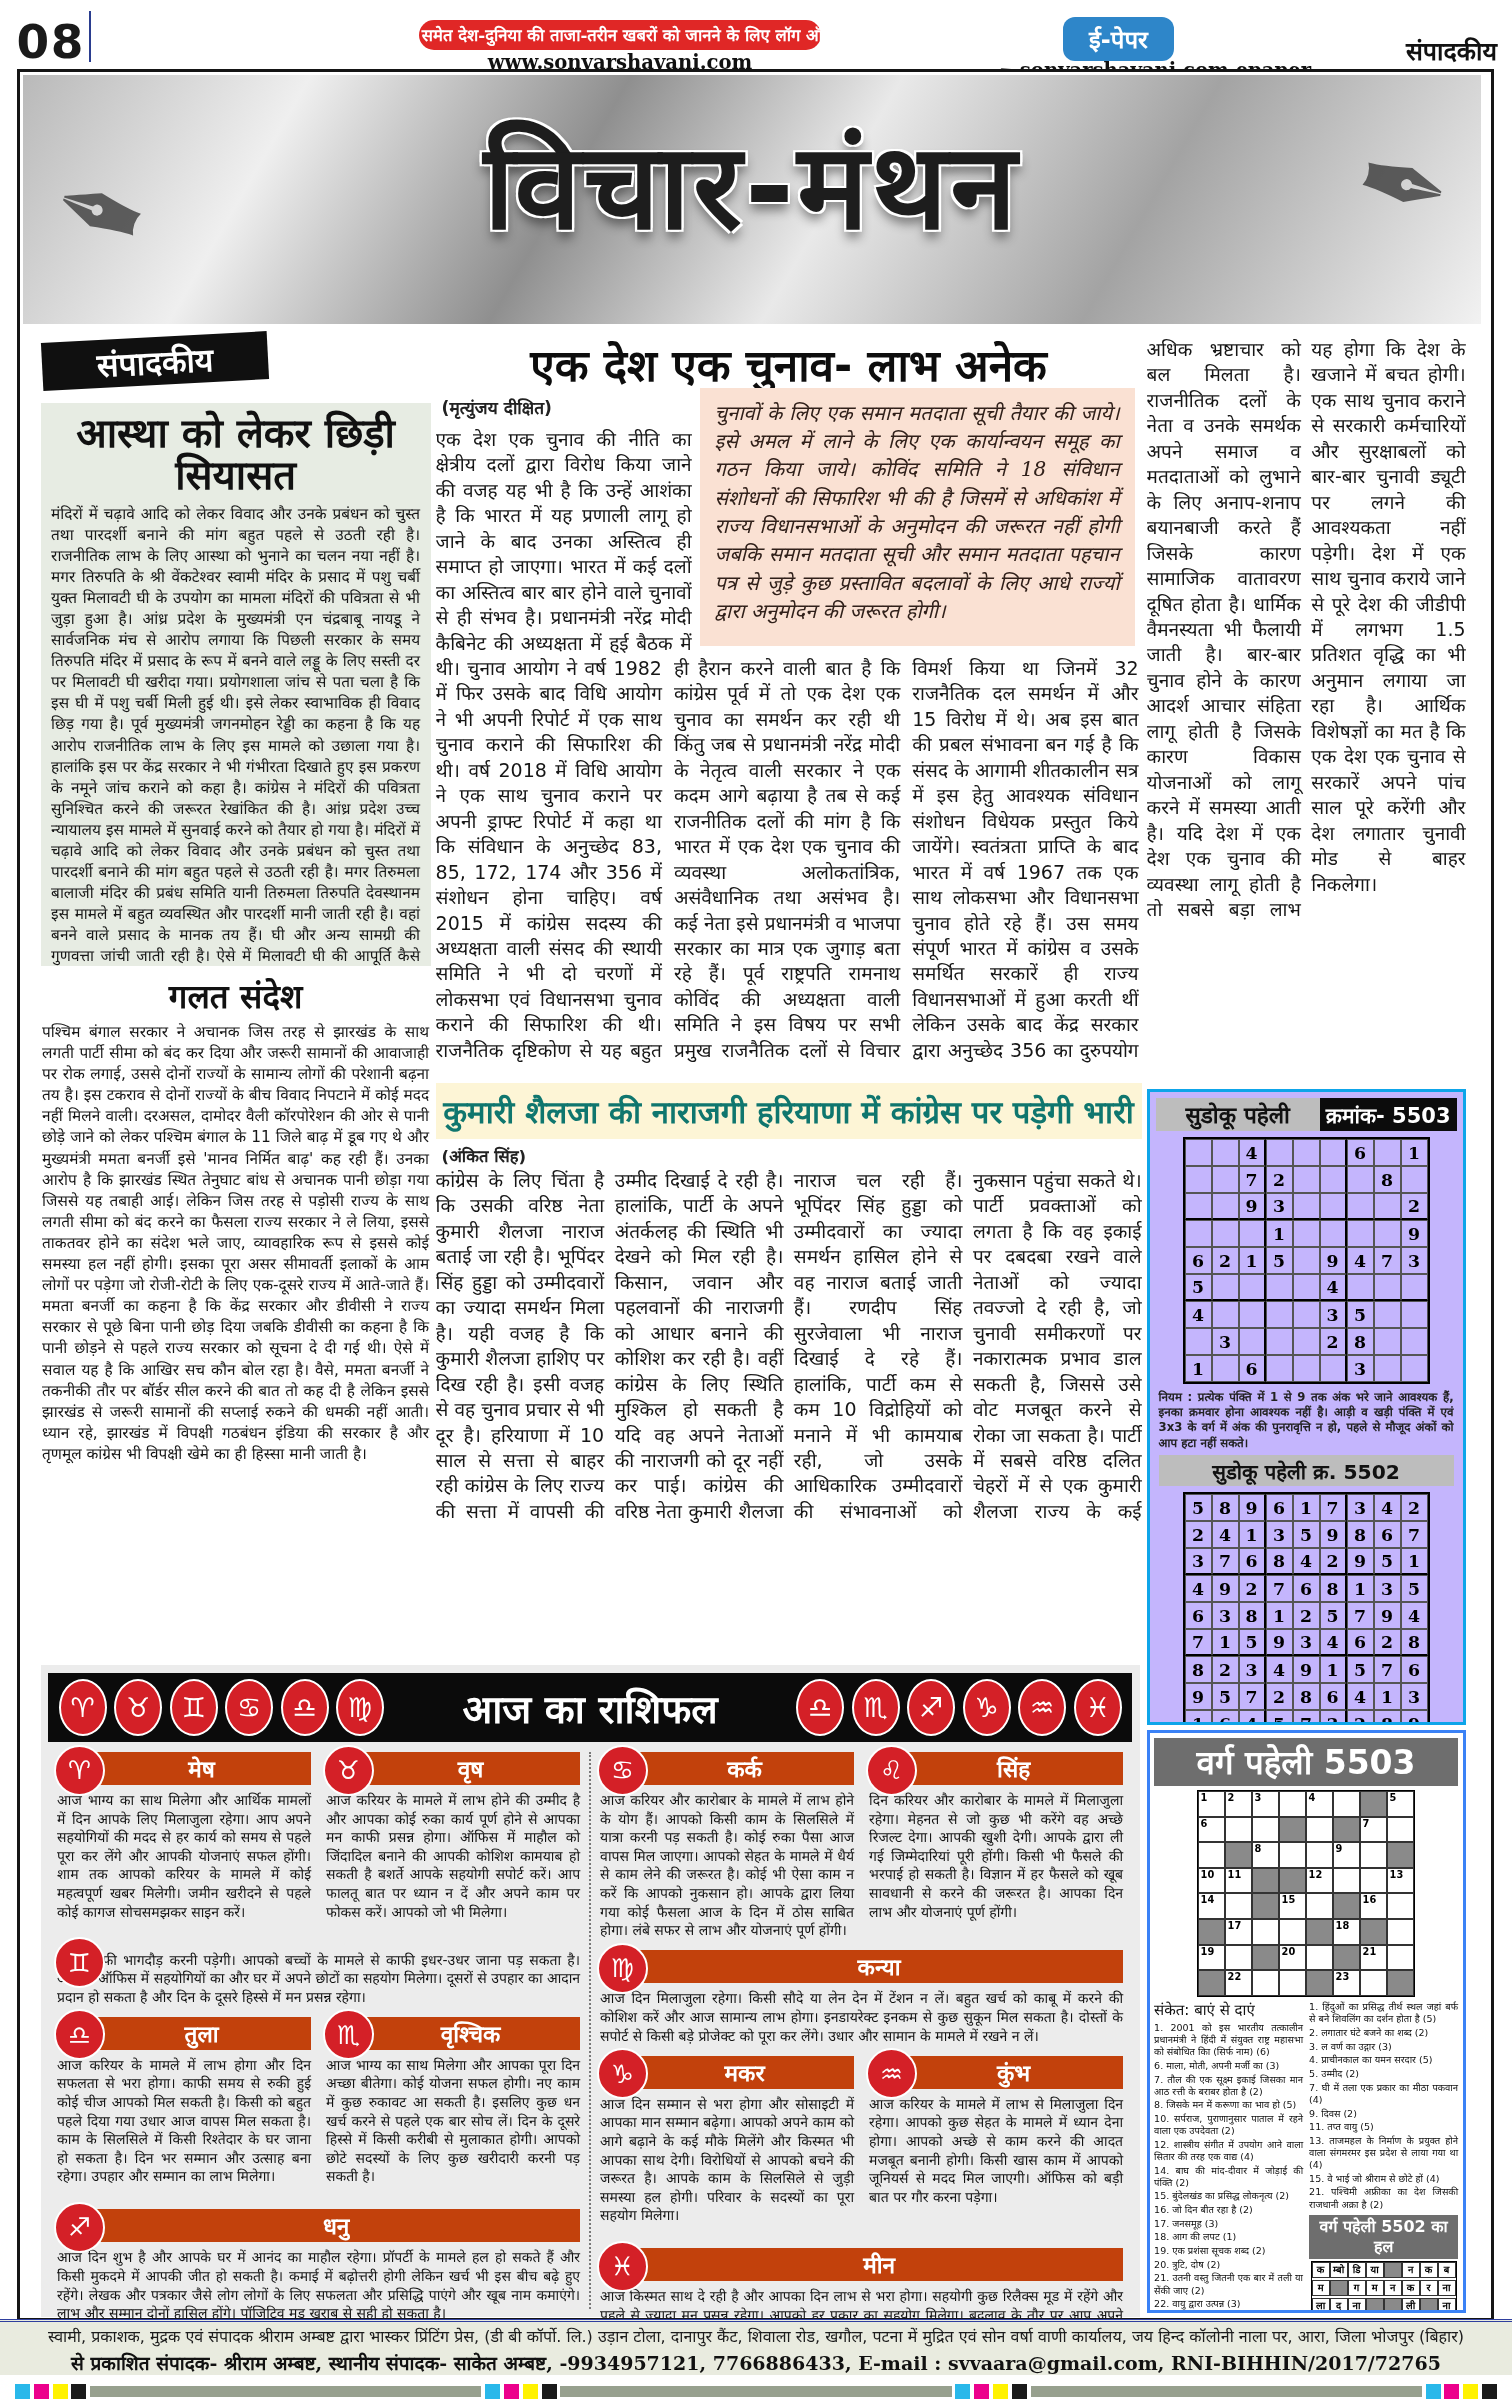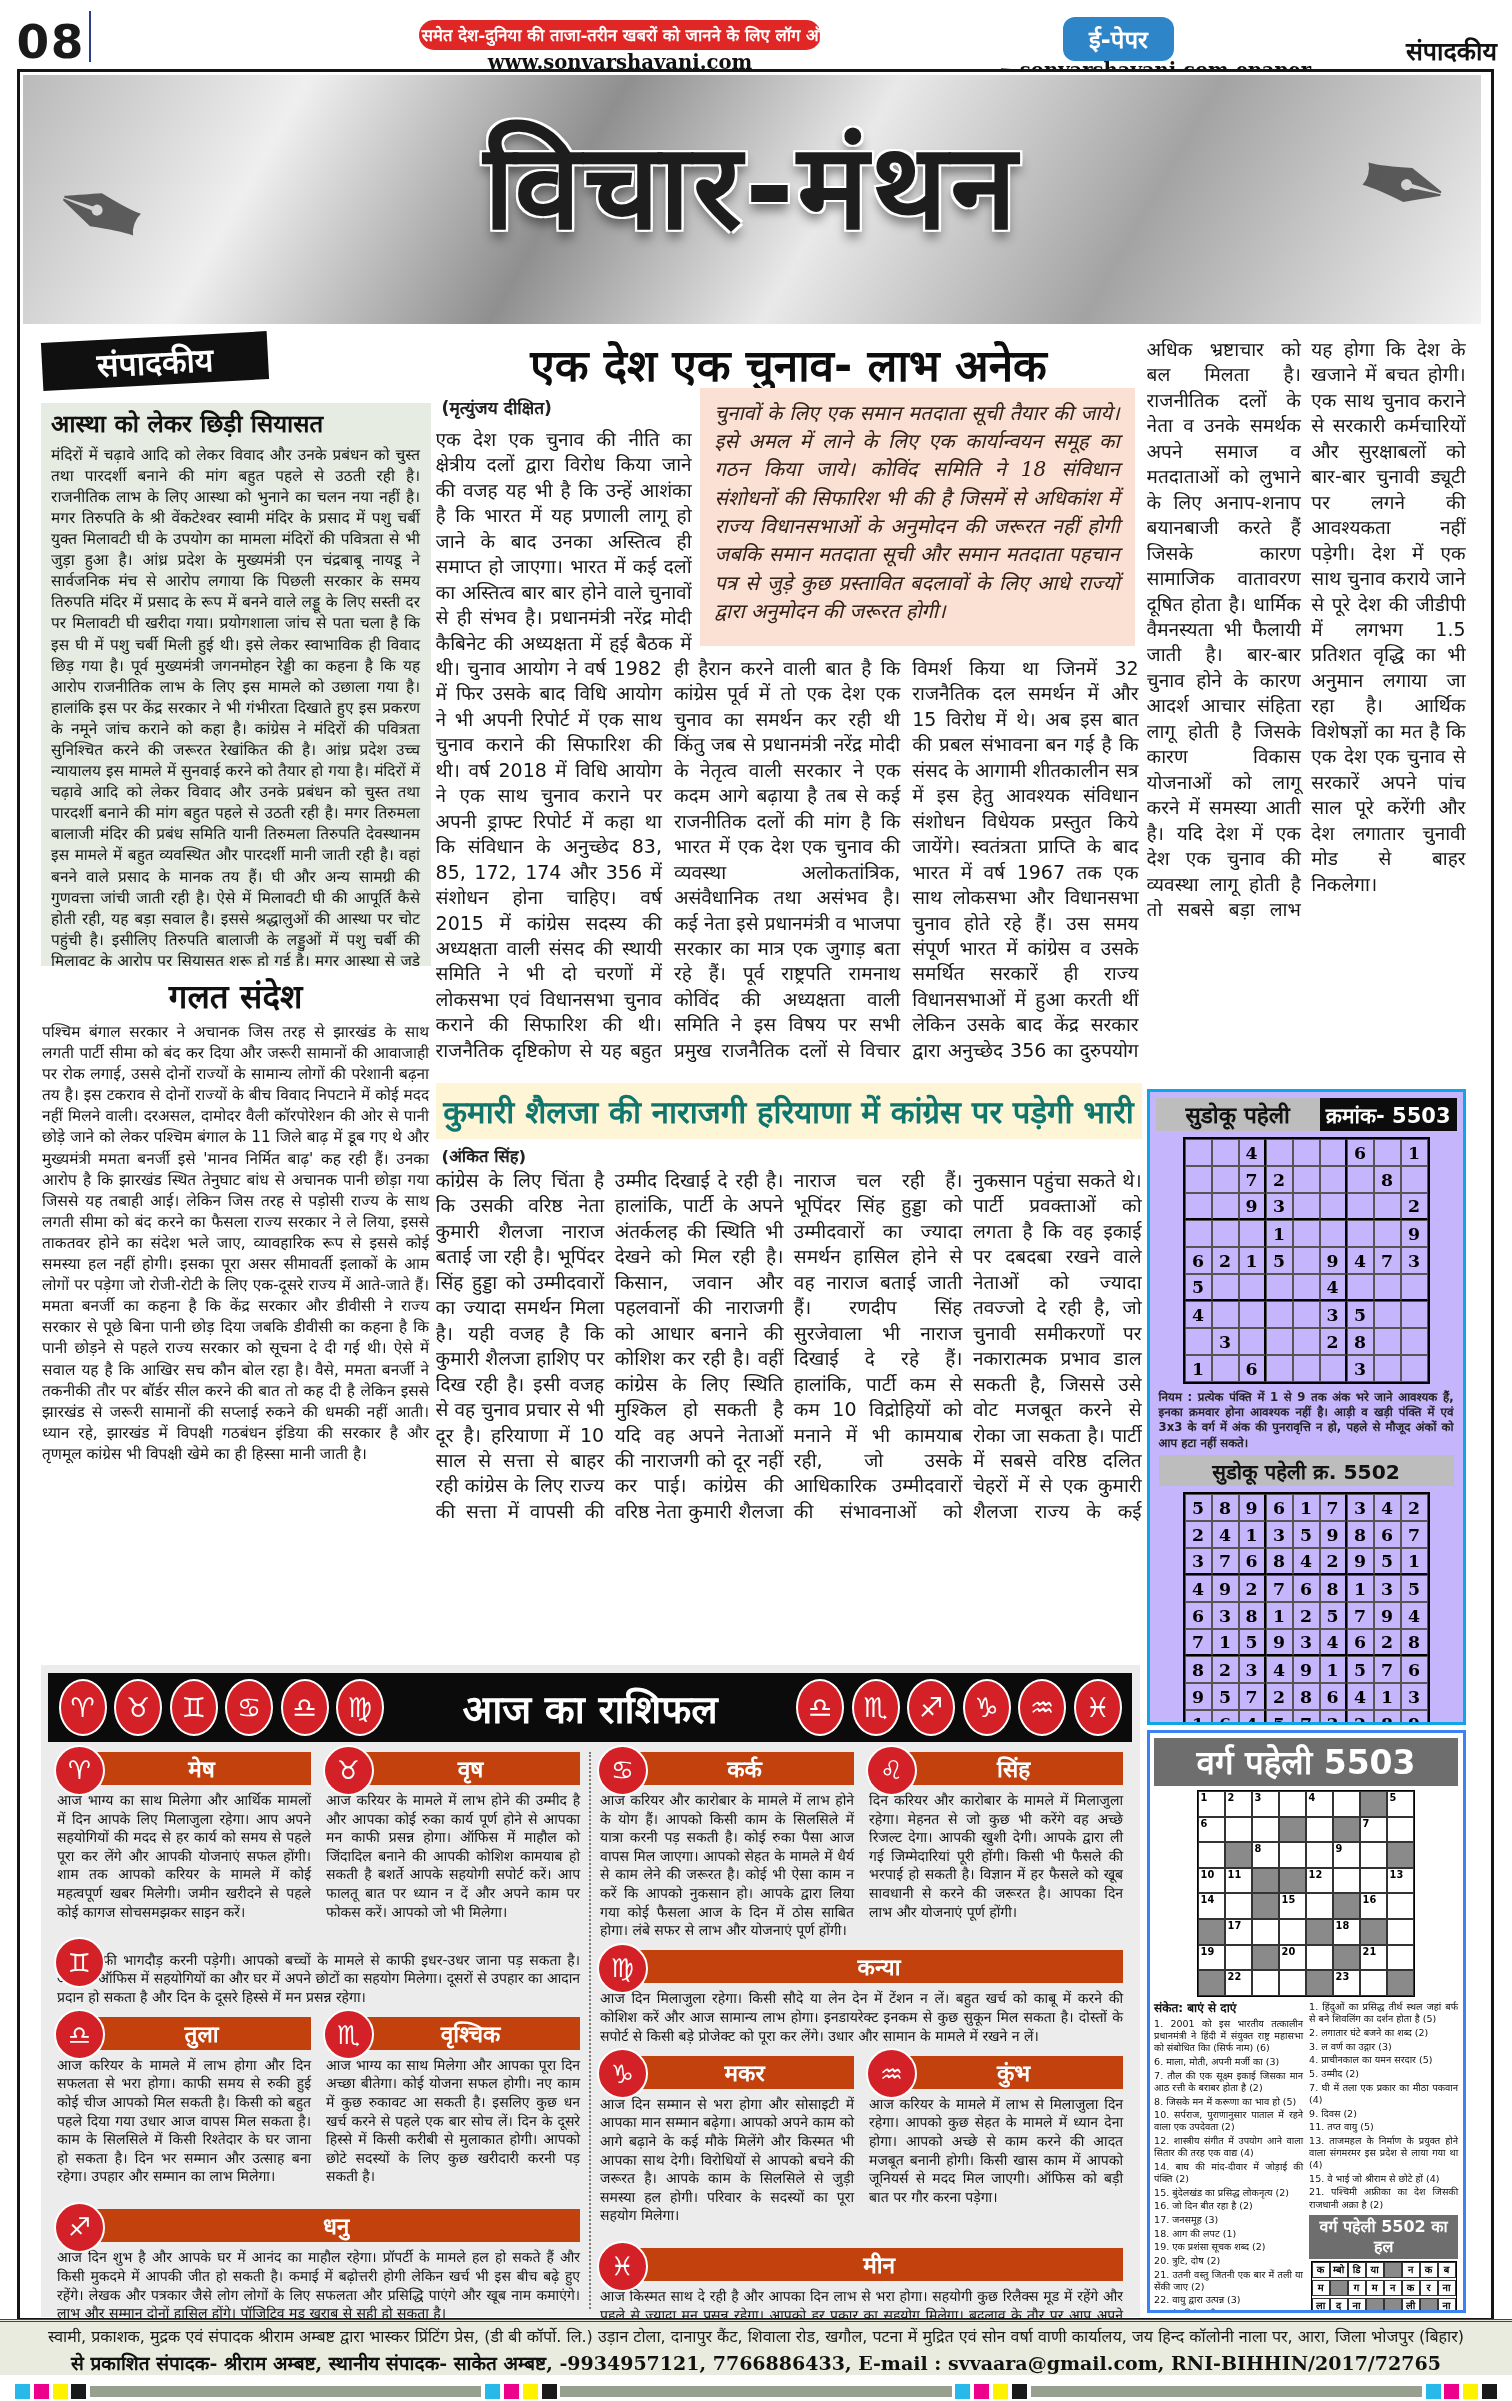--- a/index.html
+++ b/index.html
@@ -33,21 +33,21 @@
         text-shadow:-2.3px -2.3px 0 #fff,2.3px -2.3px 0 #fff,-2.3px 2.3px 0 #fff,2.3px 2.3px 0 #fff,0 7.5px 10.5px rgba(0,0,0,.45);
         letter-spacing:3px;}
   .pen{position:absolute;font-size:113px;color:#3c3c3c;opacity:.8;}
   .pen.l{left:30px;top:68px;transform:rotate(-160deg);}
   .pen.r{right:30px;top:45px;transform:rotate(15deg);}
   
   .edtag{position:absolute;left:22.6px;top:265px;width:226px;height:48px;background:#101010;color:#fff;
          font-size:32px;font-weight:bold;display:flex;align-items:center;justify-content:center;transform:rotate(-3deg);}
   .art1{position:absolute;left:21px;top:331px;width:390px;height:563px;background:#e7ece3;padding:7.5px 10.5px;
         box-sizing:border-box;overflow:hidden;}
-  .art1 h2{margin:1.5px 0 7.5px 0;font-size:24px;line-height:1.05;text-align:left;color:#111;}
+  .art1 h2{margin:1.5px 0 7.5px 0;font-size:40px;line-height:1.05;text-align:center;color:#111;}
   .bodytxt{font-size:15.4px;line-height:1.37;text-align:justify;color:#161616;}
   .subhead{position:absolute;left:21px;top:901px;width:390px;text-align:center;font-size:33px;font-weight:bold;color:#111;}
   .art2{position:absolute;left:21px;top:950px;width:390px;height:527px;overflow:hidden;padding:0 1.5px;box-sizing:border-box;}
   
   .lead-hl{position:absolute;left:416px;top:262px;width:706px;text-align:center;font-size:44px;font-weight:bold;color:#0d0d0d;}
   .lead-by{position:absolute;left:422px;top:324px;font-size:17.3px;font-weight:bold;color:#222;}
   .quote{position:absolute;left:680px;top:316px;width:435px;height:258px;background:#fae1d3;padding:10.5px 15px;box-sizing:border-box;
          font-family:"DejaVu Serif",serif;font-style:italic;font-size:20px;line-height:1.42;color:#30201a;text-align:justify;overflow:hidden;}
   .colA{position:absolute;left:416px;top:355px;width:256px;height:226px;overflow:hidden;}
   .colB{position:absolute;left:1127px;top:265px;width:319px;height:744px;overflow:hidden;column-count:2;column-gap:10.5px;}
@@ -76,21 +76,21 @@
   
   .xbox{position:absolute;left:1127px;top:1658px;width:319px;height:583px;border:3px solid #3b82f6;box-sizing:border-box;
         background:#fff;padding:4.5px;overflow:hidden;}
   .x-title{background:#6e6e6e;color:#fff;font-size:33px;font-weight:bold;text-align:center;padding:1.5px 0;}
   .grid8{display:grid;grid-template-columns:repeat(8,27px);grid-auto-rows:25.6px;border:1.5px solid #000;width:fit-content;margin:4.5px auto;}
   .grid8 .cell{position:relative;border:0.8px solid #333;box-sizing:border-box;background:#fff;}
   .grid8 .cell.blk{background:#8a8a8a;}
   .cnum{position:absolute;left:1.5px;top:0;font-size:9.8px;font-weight:bold;color:#000;}
   .x-clues{display:flex;gap:6px;margin-top:3px;}
   .x-clues .cl{flex:1;font-size:9.5px;line-height:1.28;color:#111;text-align:justify;}
-  .cl .ct{font-weight:bold;font-size:12px;}
+  .cl .ct{font-weight:normal;font-size:15px;}
   .cl div{margin-bottom:1.5px;}
   .x-sol-t{background:#6e6e6e;color:#fff;font-size:16px;font-weight:bold;text-align:center;margin:4.5px 0 1.5px 0;padding:1.5px 0;}
   .grid8s{display:grid;grid-template-columns:repeat(8,18px);grid-auto-rows:18px;border:1.5px solid #000;width:fit-content;margin:1.5px auto;}
   .grid8s .cell{border:0.8px solid #333;box-sizing:border-box;display:flex;align-items:center;justify-content:center;
                 font-size:9.8px;font-weight:bold;color:#000;background:#fff;}
   .grid8s .cell.blk{background:#8a8a8a;}
   
   .horo{position:absolute;left:21px;top:1593px;width:1099px;height:652px;background:#ececec;padding:0;}
   .h-banner{position:absolute;left:7.5px;top:7.5px;width:1084px;height:69px;background:#0b0b0b;display:flex;align-items:center;justify-content:space-between;padding:0 10.5px;box-sizing:border-box;}
   .h-banner .bt{color:#fff;font-size:39px;font-weight:bold;white-space:nowrap;padding:0 12px;}

